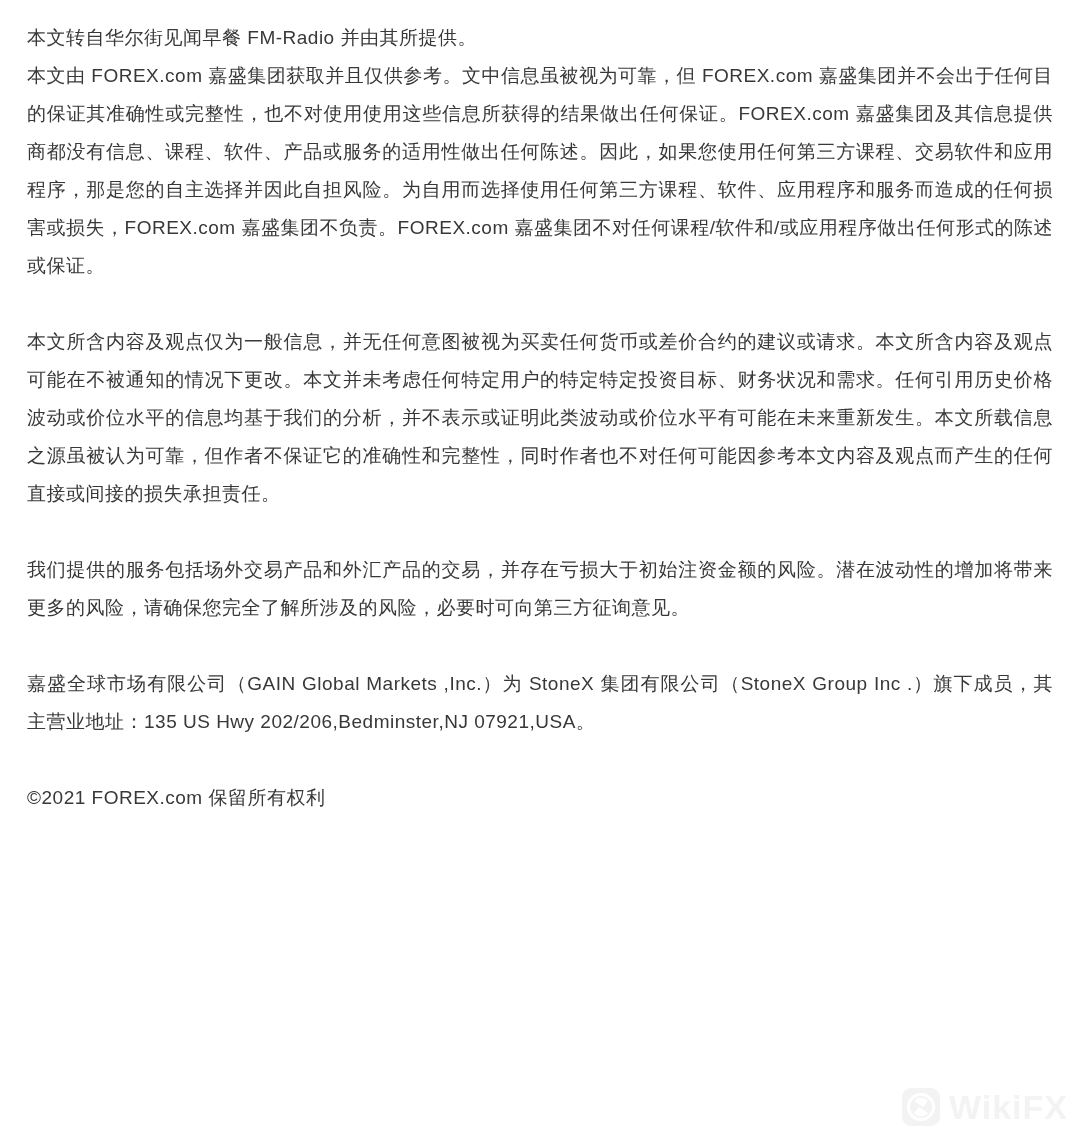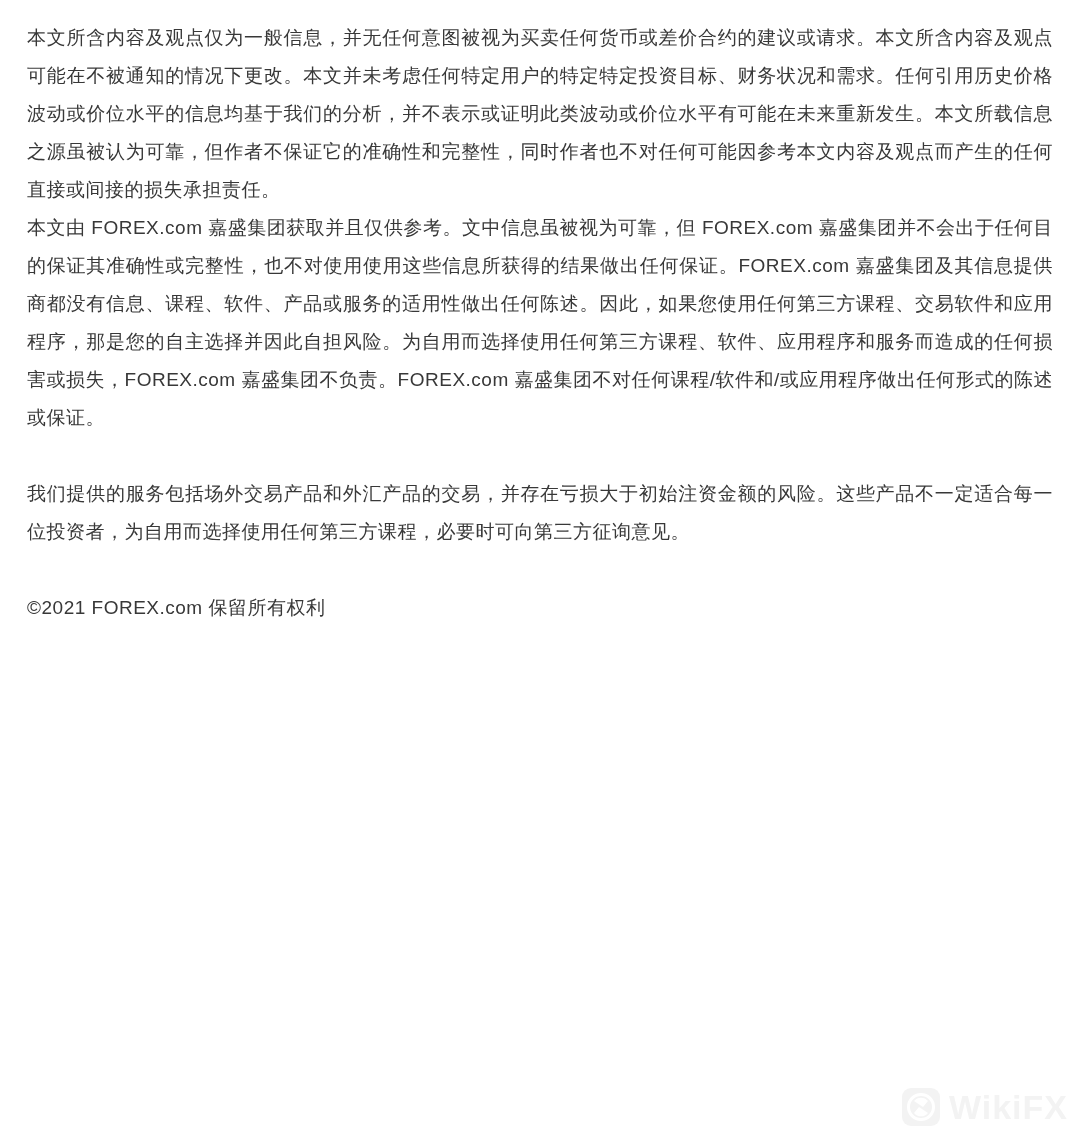--- a/index.html
+++ b/index.html
@@ -60,23 +60,25 @@
     font-size:34px;
     font-weight:bold;
     letter-spacing:1px;
     line-height:40px;
   }
 </style>
 </head>
 <body>
 
 <main class="article">
+  <p>本文转自华尔街见闻早餐 FM-Radio 并由其所提供。</p>
+  <p>本文由 FOREX.com 嘉盛集团获取并且仅供参考。文中信息虽被视为可靠，但 FOREX.com 嘉盛集团并不会出于任何目的保证其准确性或完整性，也不对使用使用这些信息所获得的结果做出任何保证。FOREX.com 嘉盛集团及其信息提供商都没有信息、课程、软件、产品或服务的适用性做出任何陈述。因此，如果您使用任何第三方课程、交易软件和应用程序，那是您的自主选择并因此自担风险。为自用而选择使用任何第三方课程、软件、应用程序和服务而造成的任何损害或损失，FOREX.com 嘉盛集团不负责。FOREX.com 嘉盛集团不对任何课程/软件和/或应用程序做出任何形式的陈述或保证。</p>
   <p>本文所含内容及观点仅为一般信息，并无任何意图被视为买卖任何货币或差价合约的建议或请求。本文所含内容及观点可能在不被通知的情况下更改。本文并未考虑任何特定用户的特定特定投资目标、财务状况和需求。任何引用历史价格波动或价位水平的信息均基于我们的分析，并不表示或证明此类波动或价位水平有可能在未来重新发生。本文所载信息之源虽被认为可靠，但作者不保证它的准确性和完整性，同时作者也不对任何可能因参考本文内容及观点而产生的任何直接或间接的损失承担责任。</p>
-  <p>本文由 FOREX.com 嘉盛集团获取并且仅供参考。文中信息虽被视为可靠，但 FOREX.com 嘉盛集团并不会出于任何目的保证其准确性或完整性，也不对使用使用这些信息所获得的结果做出任何保证。FOREX.com 嘉盛集团及其信息提供商都没有信息、课程、软件、产品或服务的适用性做出任何陈述。因此，如果您使用任何第三方课程、交易软件和应用程序，那是您的自主选择并因此自担风险。为自用而选择使用任何第三方课程、软件、应用程序和服务而造成的任何损害或损失，FOREX.com 嘉盛集团不负责。FOREX.com 嘉盛集团不对任何课程/软件和/或应用程序做出任何形式的陈述或保证。</p>
-  <p>我们提供的服务包括场外交易产品和外汇产品的交易，并存在亏损大于初始注资金额的风险。这些产品不一定适合每一位投资者，为自用而选择使用任何第三方课程，必要时可向第三方征询意见。</p>
+  <p>我们提供的服务包括场外交易产品和外汇产品的交易，并存在亏损大于初始注资金额的风险。潜在波动性的增加将带来更多的风险，请确保您完全了解所涉及的风险，必要时可向第三方征询意见。</p>
+  <p>嘉盛全球市场有限公司（GAIN Global Markets ,Inc.）为 StoneX 集团有限公司（StoneX Group Inc .）旗下成员，其主营业地址：135 US Hwy 202/206,Bedminster,NJ 07921,USA。</p>
   <p class="copyright">©2021 FOREX.com 保留所有权利</p>
 </main>
 
 <div class="watermark">
   <span class="wm-icon">
     <svg width="40" height="40" viewBox="0 0 40 40" xmlns="http://www.w3.org/2000/svg">
       <rect x="1" y="1" width="38" height="38" rx="9" fill="currentColor"></rect>
       <circle cx="20" cy="20" r="12.5" fill="none" stroke="#ffffff" stroke-width="3"></circle>
       <path d="M13 14 A9 9 0 0 1 27 14 L22 20 Z" fill="#ffffff"></path>
       <path d="M27 26 A9 9 0 0 1 13 26 L18 20 Z" fill="#ffffff"></path>

